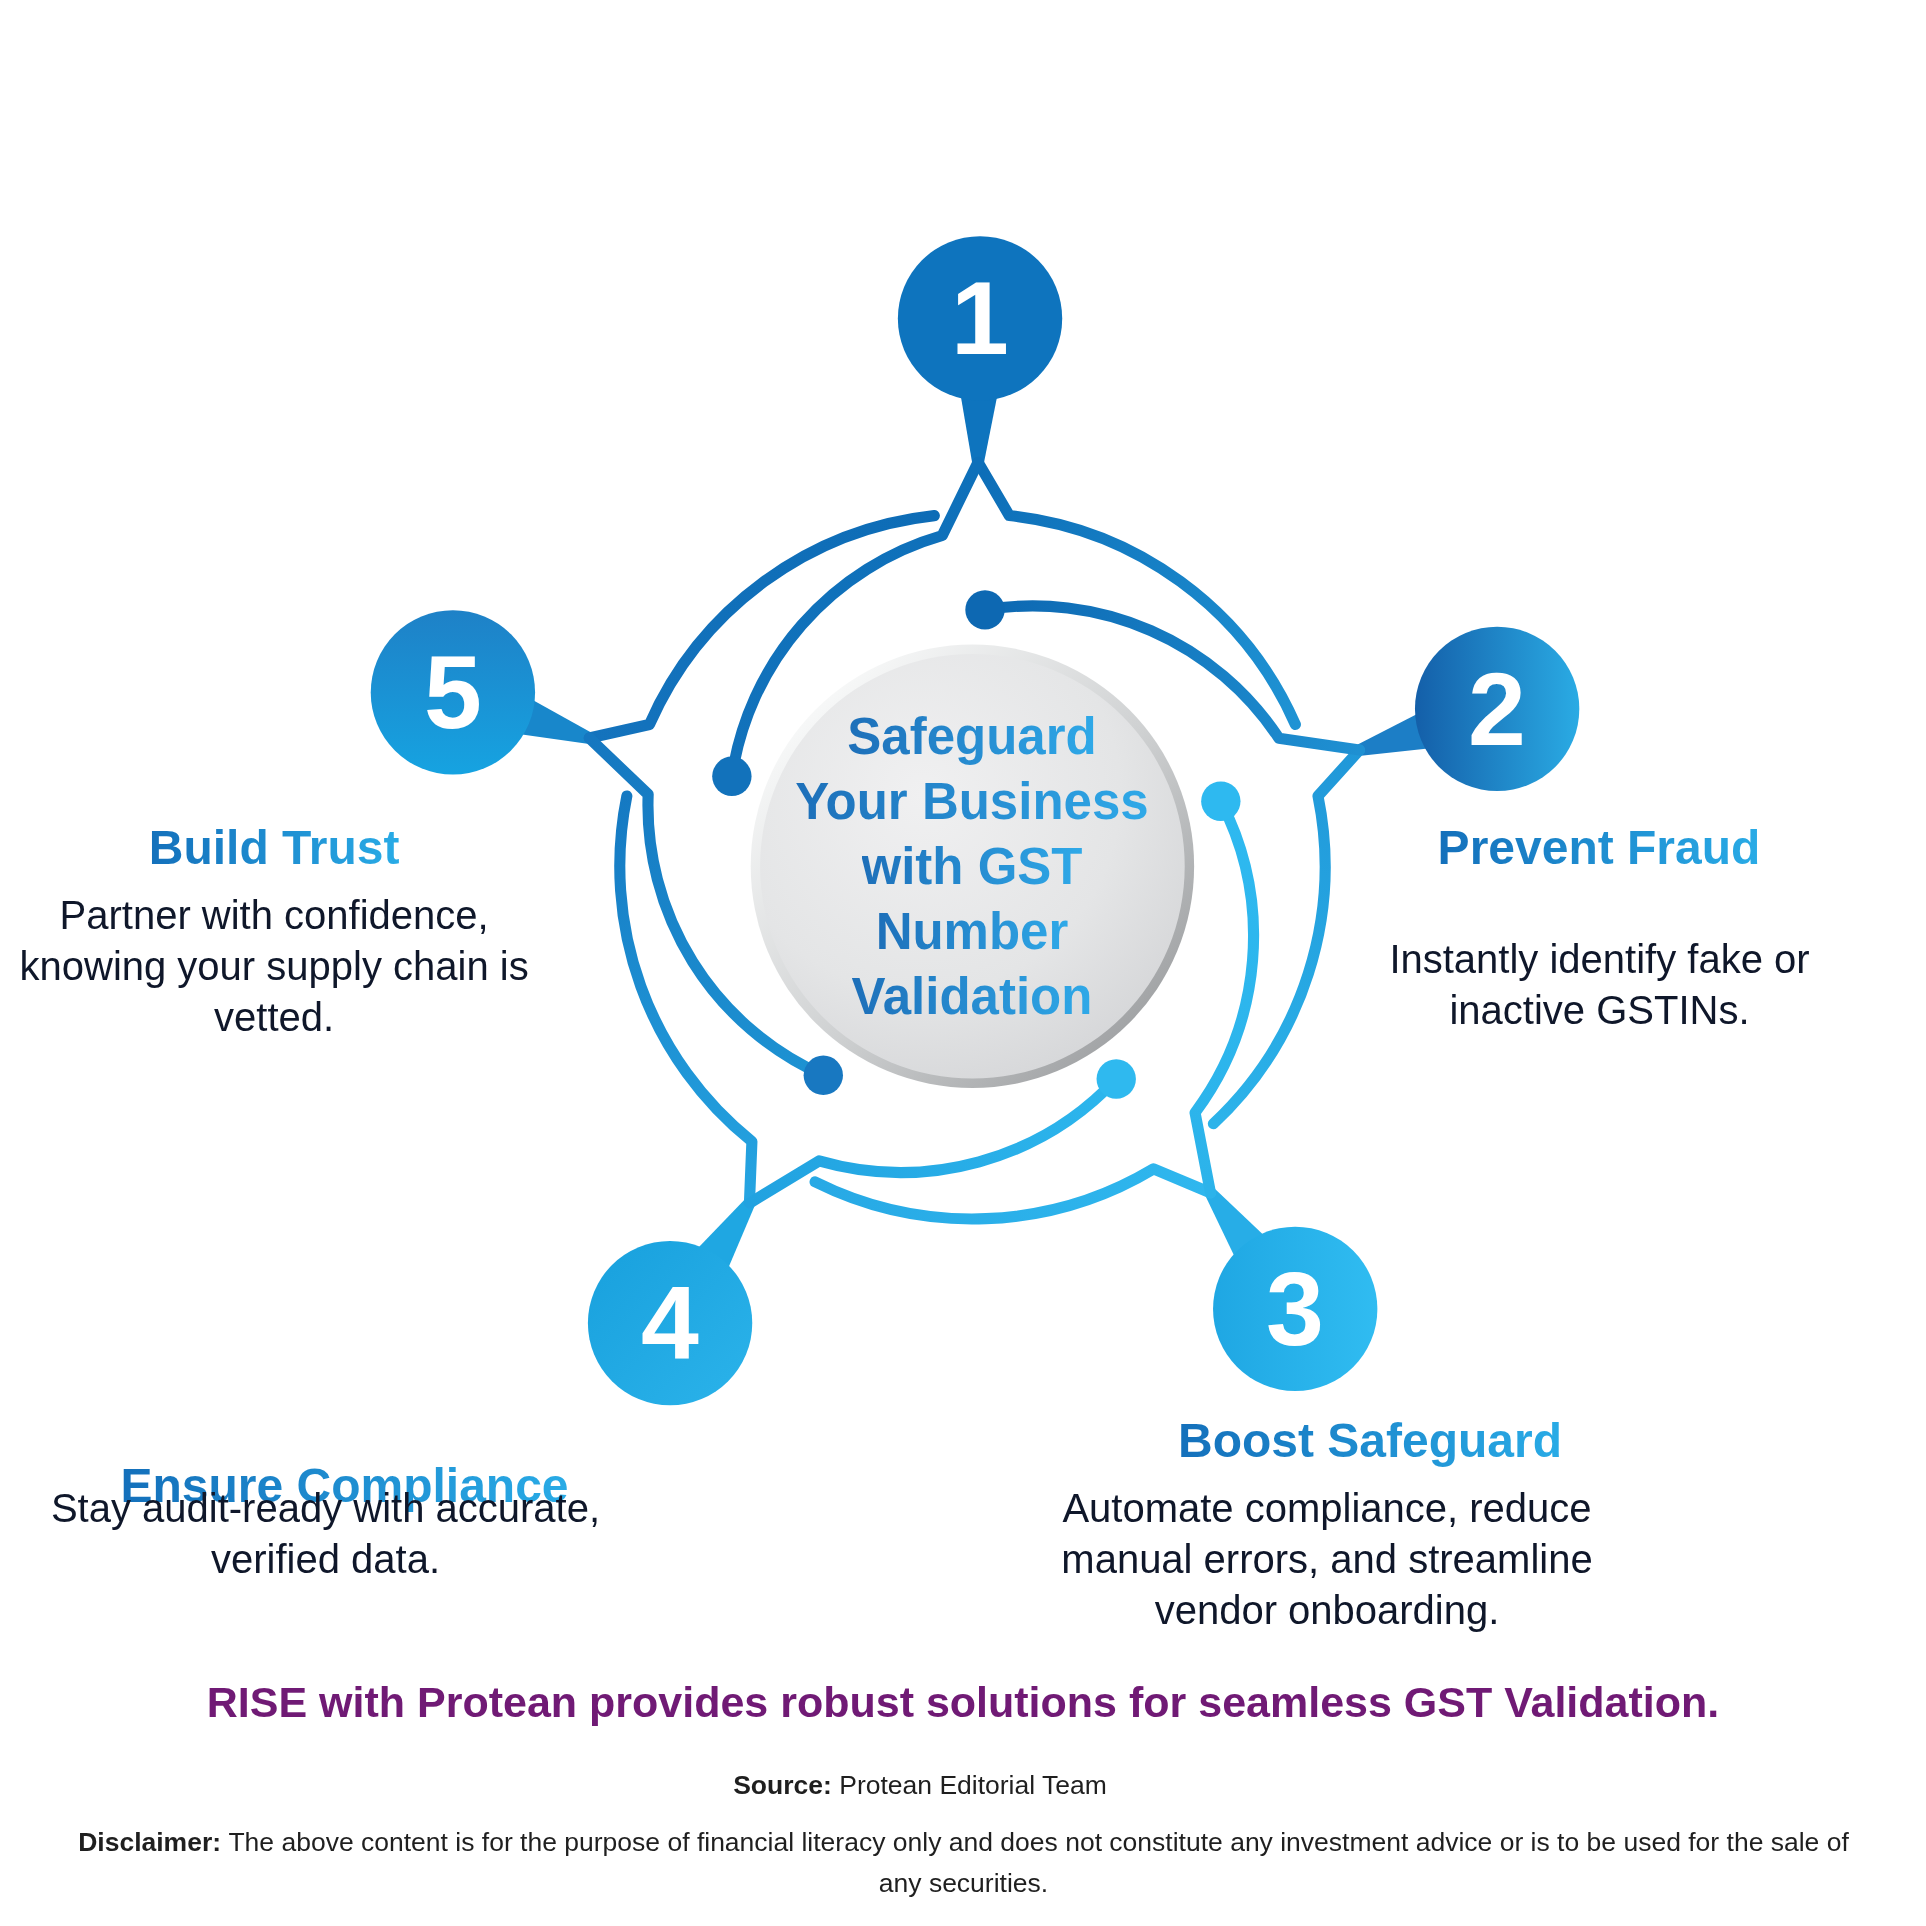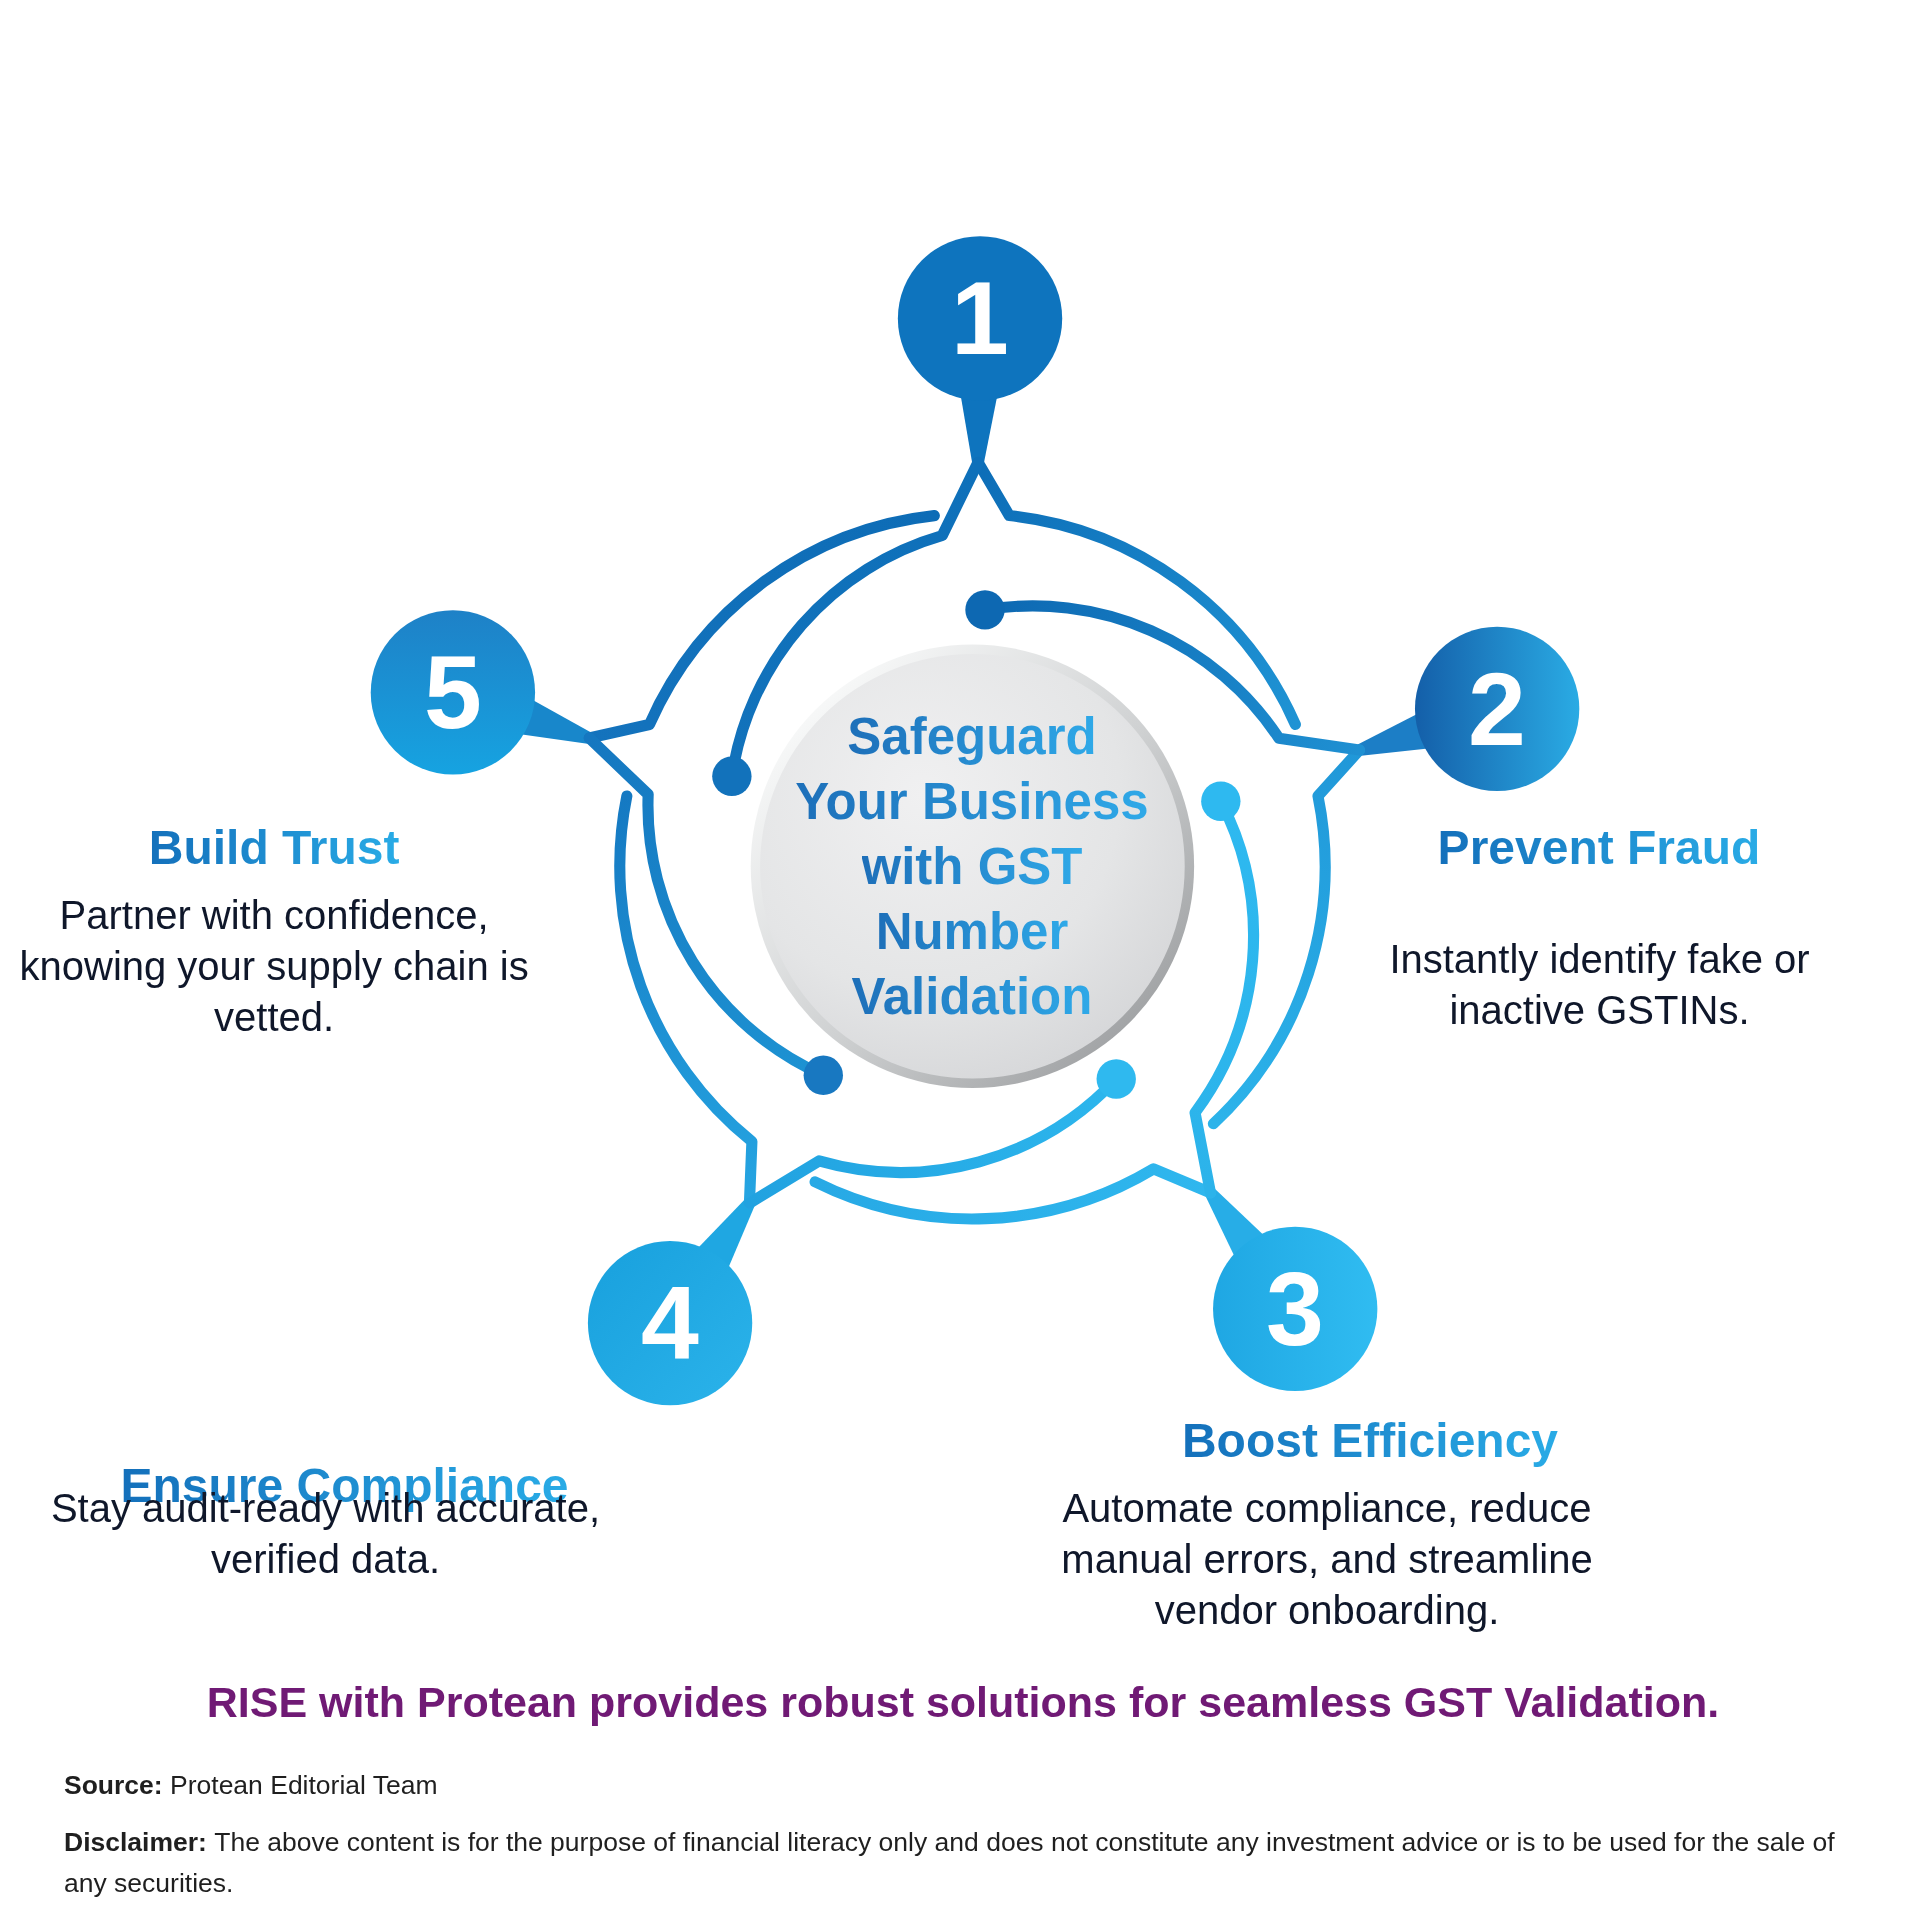--- a/index.html
+++ b/index.html
@@ -37,21 +37,21 @@
   }
   .step-num{
     width:164px;height:164px;display:flex;align-items:center;justify-content:center;
     color:#ffffff;font-weight:bold;font-size:104px;z-index:2;
   }
   .tagline{
     left:0;top:1678px;width:1926px;text-align:center;
     font-weight:bold;font-size:43px;color:#701a75;z-index:2;
   }
   .footnote{
-    left:64px;font-size:26.5px;color:#1f1f1f;line-height:1.55;z-index:2;
+    left:64px;font-size:26.5px;color:#1f1f1f;line-height:1.55;z-index:2;text-align:center;
   }
   .footnote .b{font-weight:bold;}
   #source-note{top:1765px;width:1712px;}
   #disclaimer-note{top:1822px;width:1799px;}
 </style>
 </head>
 <body>
 
 <div id="stage">
 
@@ -177,21 +177,21 @@
     <div class="center-line">Validation</div>
   </div>
 
 
   <div class="abs center-heading-wrap" style="left:1342px;top:820px;width:514px;">
     <div class="heading grad-text">Prevent Fraud</div>
   </div>
   <div class="abs body-text" style="left:1351px;top:934px;width:497px;">Instantly identify fake or inactive GSTINs.</div>
 
   <div class="abs center-heading-wrap" style="left:1053px;top:1413px;width:634px;">
-    <div class="heading grad-text">Boost Efficiency</div>
+    <div class="heading grad-text">Boost Safeguard</div>
   </div>
   <div class="abs body-text" style="left:1010px;top:1483px;width:634px;">Automate compliance, reduce manual errors, and streamline vendor onboarding.</div>
 
   <div class="abs center-heading-wrap" style="left:0px;top:1458px;width:651px;padding-left:19px;">
     <div class="heading grad-text">Ensure Compliance</div>
   </div>
   <div class="abs body-text" style="left:0px;top:1483px;width:651px;">Stay audit-ready with accurate, verified data.</div>
 
   <div class="abs center-heading-wrap" style="left:8.6px;top:820px;width:531px;">
     <div class="heading grad-text">Build Trust</div>

